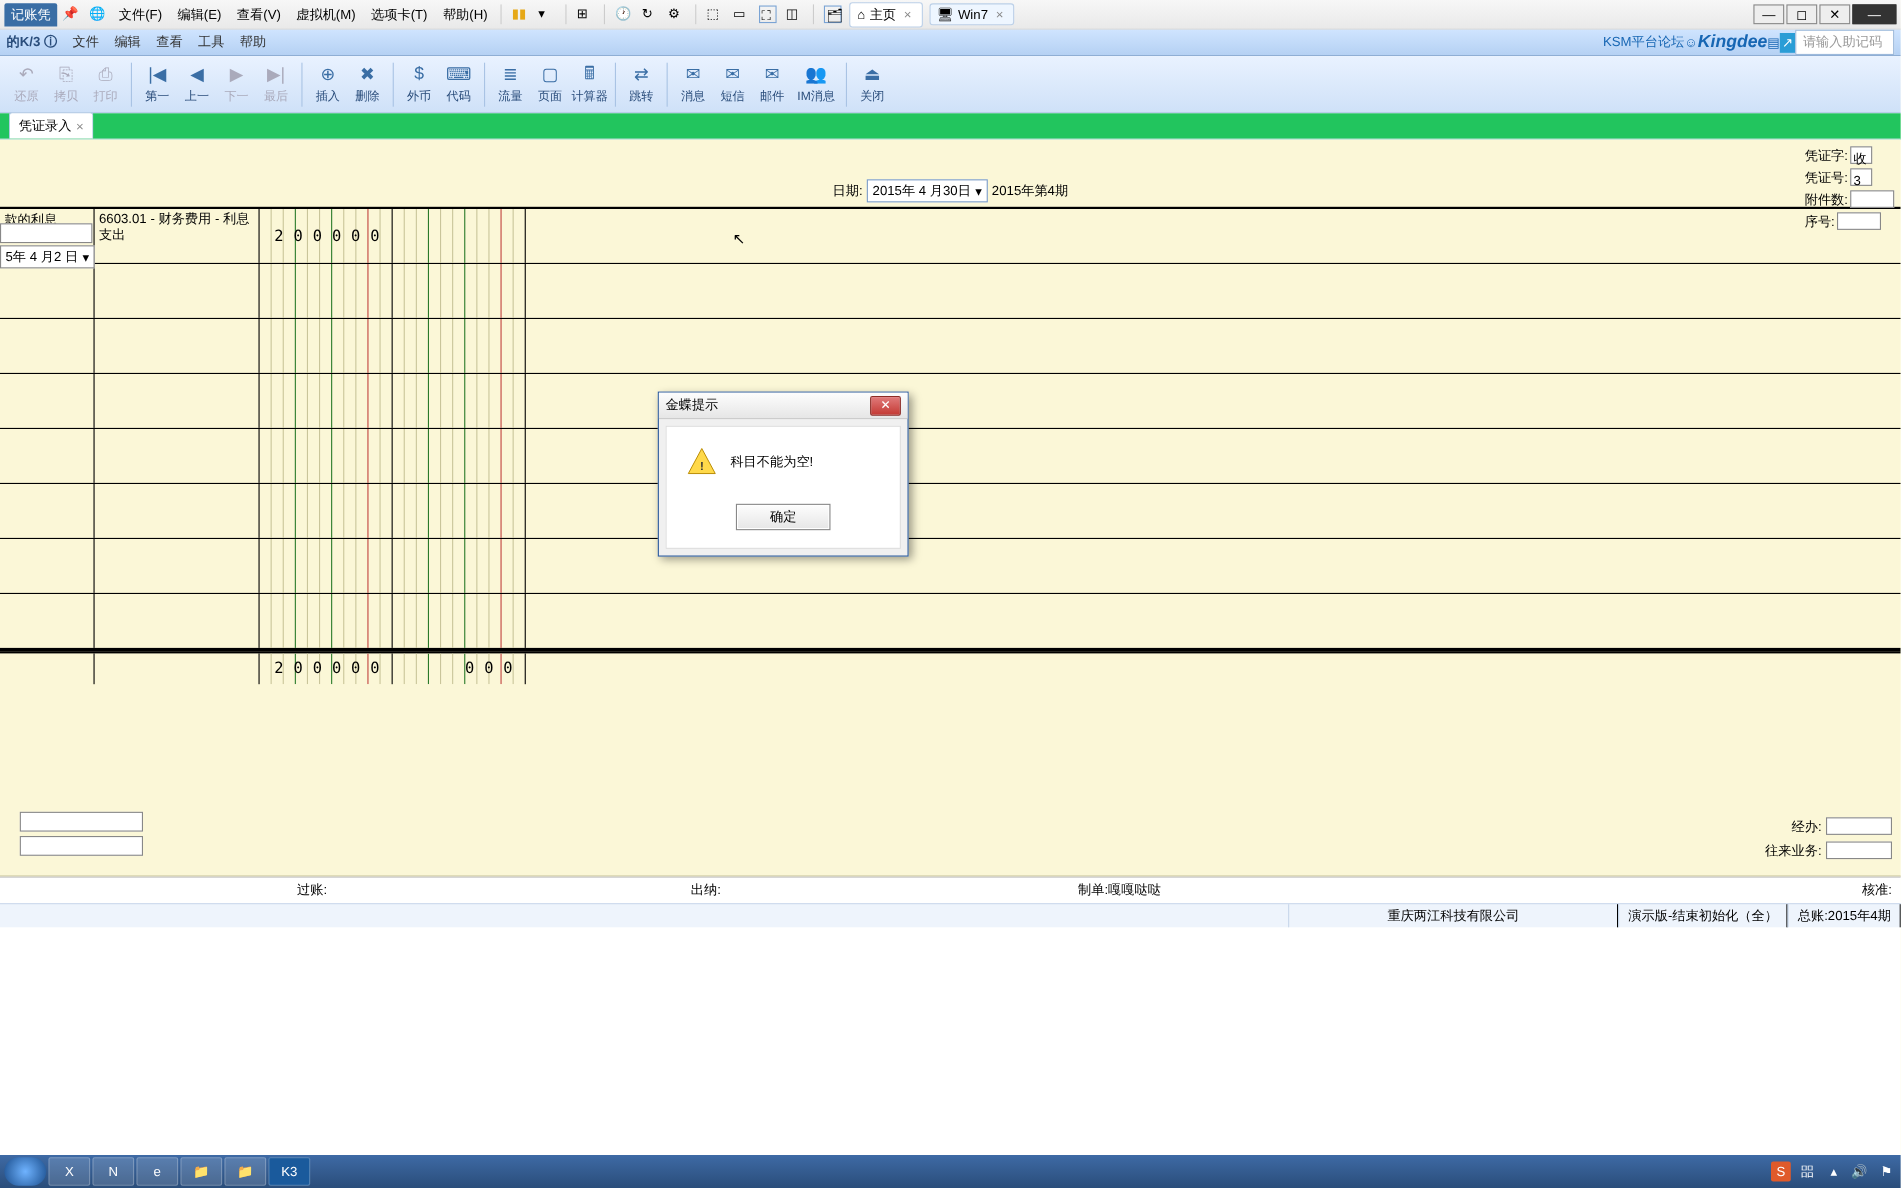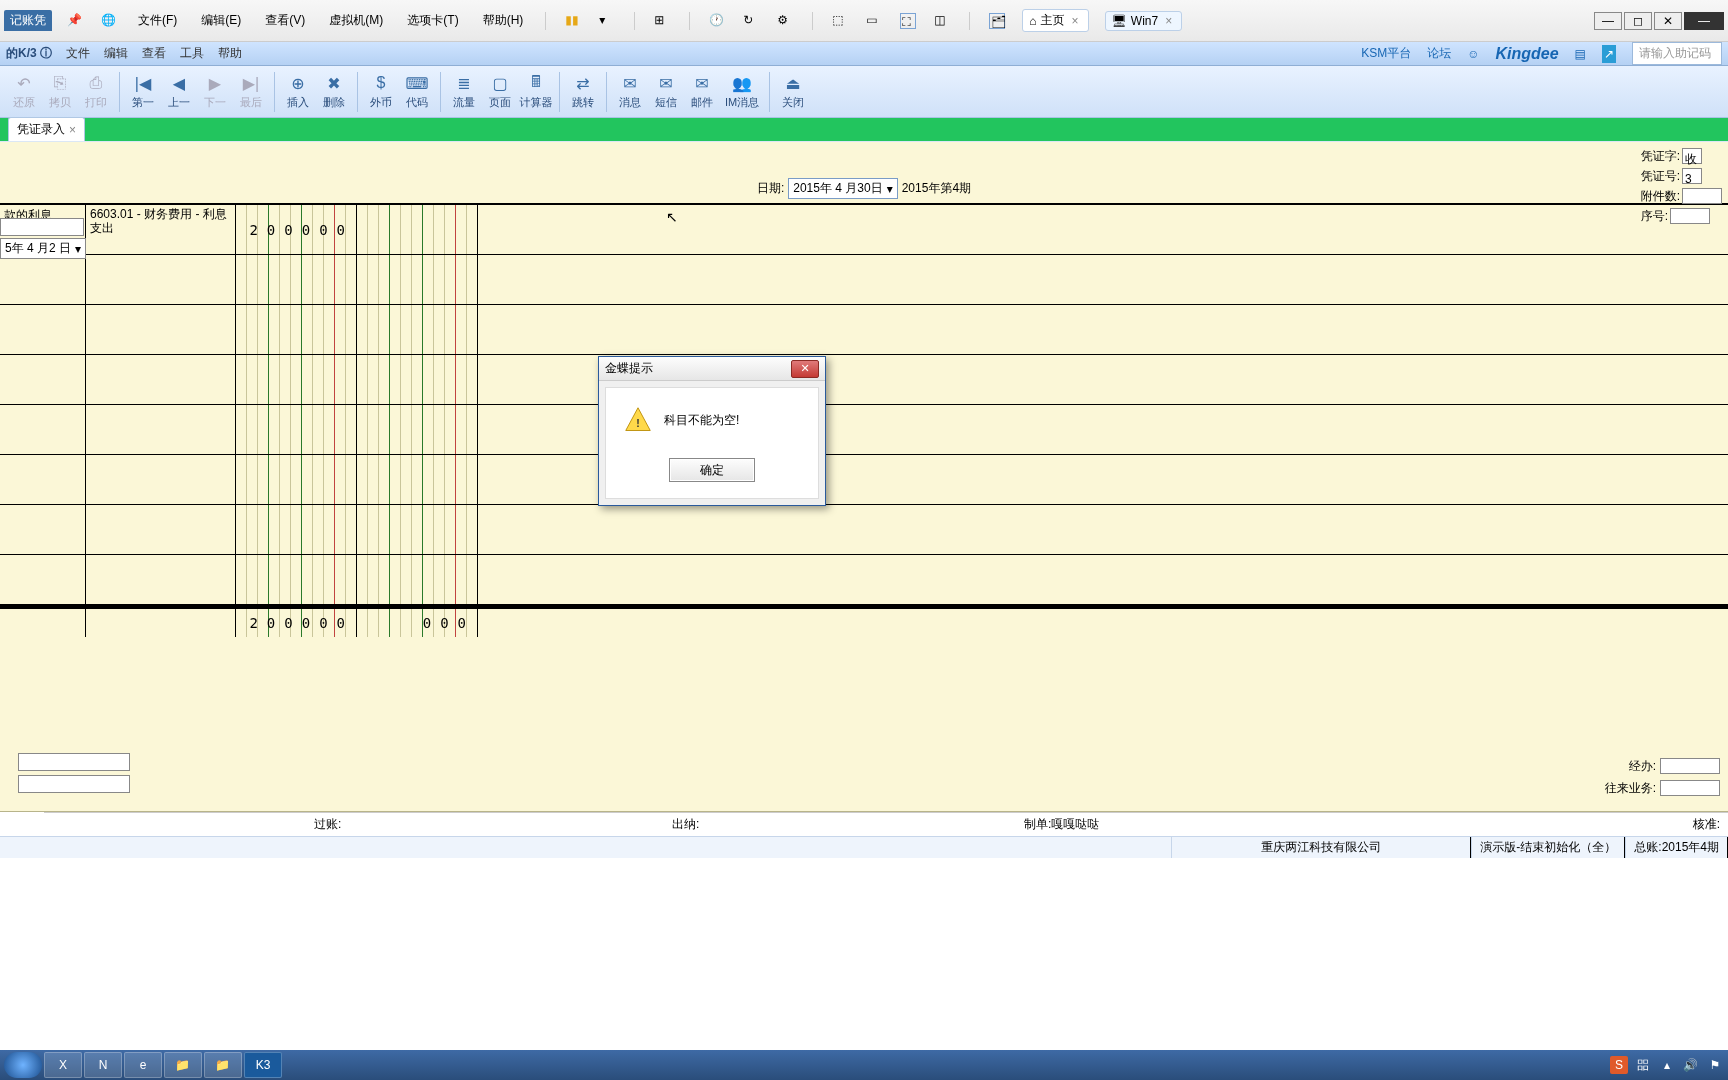--- a/index.html
+++ b/index.html
@@ -1,35 +1,35 @@
 <!DOCTYPE html>
 <html><head>
 <meta charset="utf-8">
 <style>
 * { margin: 0; padding: 0; box-sizing: border-box; font-family: "Microsoft YaHei", SimSun, Arial, sans-serif; font-size: 12px; }
 body { width: 1728px; height: 1080px; background: #fff; overflow: hidden; position: relative; }
 
 
-.vm-menubar { height: 42px; background: linear-gradient(#f7f7f7,#e9e9e9); border-bottom:1px solid #ccc; display:flex; align-items:center; padding:0 4px; gap:12px;}
+.vm-menubar { height: 27px; background: linear-gradient(#f7f7f7,#e9e9e9); border-bottom:1px solid #ccc; display:flex; align-items:center; padding:0 4px; gap:2px;}
 .vm-menubar .tab-stub{background:#3a6ea5;color:#fff;padding:2px 6px;border-radius:2px 2px 0 0;}
 .vm-menubar .ico{width:16px;height:16px;display:inline-block;margin:0 3px;}
 .vm-menubar .menu-item{padding:3px 6px;cursor:default;}
 .vm-menubar .spacer{flex:1;}
 .vm-menubar .sep{width:1px;height:18px;background:#ccc;margin:0 4px;}
 .vm-tab{display:flex;align-items:center;gap:4px;padding:2px 6px;border:1px solid #bcd0e8;background:#fff;border-radius:3px;margin:0 2px;}
 .vm-tab .x{color:#888;padding:0 3px;}
 .vm-win-ctrl{margin-left:auto;display:flex;gap:2px;}
 .vm-win-ctrl span{width:28px;height:18px;border:1px solid #888;display:flex;align-items:center;justify-content:center;background:#eee;}
 .vm-win-ctrl .cl{background:#333;color:#fff;border-color:#333;width:40px;}
 
 
 .app-menubar{height:24px;background:linear-gradient(#cfe4ff,#b5d1f3);border-bottom:1px solid #8faed4;display:flex;align-items:center;padding:0 6px;gap:14px;}
 .app-menubar .logo{font-weight:bold;color:#2a4d7b;}
 .app-menubar .menu-item{color:#333;cursor:default;}
-.app-menubar .right{margin-left:auto;display:flex;align-items:center;gap:16px;}
+.app-menubar .right{margin-left:auto;display:flex;align-items:center;gap:0;}
 .app-menubar .kingdee{color:#1766b3;font-weight:bold;font-style:italic;font-size:16px;}
 .app-menubar .search{border:1px solid #9cb9db;background:#fff;padding:2px 6px;color:#999;width:90px;}
 
 
 .toolbar{height:52px;background:linear-gradient(#e9f2ff,#cfe1f8);border-bottom:1px solid #a9c3e4;display:flex;align-items:center;padding:0 6px;}
 .tb-btn{display:flex;flex-direction:column;align-items:center;justify-content:center;width:34px;height:48px;margin:0 1px;cursor:default;}
 .tb-btn .glyph{width:20px;height:20px;display:flex;align-items:center;justify-content:center;font-size:16px;color:#3a6ea5;}
 .tb-btn .lbl{font-size:11px;color:#2a4d7b;margin-top:2px;white-space:nowrap;}
 .tb-btn.disabled .glyph,.tb-btn.disabled .lbl{color:#aab;}
 .tb-sep{width:1px;height:40px;background:#a9c3e4;margin:0 5px;}
@@ -73,21 +73,21 @@
 .grid-foot{display:flex;height:28px;border-top:1px solid #000;}
 .grid-foot .cell{border-right:1px solid #000;}
 
 .bottom-inputs{position:absolute;left:18px;bottom:18px;display:flex;flex-direction:column;gap:4px;}
 .bottom-inputs input{border:1px solid #888;background:#fff;width:112px;height:18px;}
 .bottom-right-labels{position:absolute;right:8px;bottom:12px;text-align:right;line-height:22px;}
 .bottom-right-labels .row{display:flex;align-items:center;justify-content:flex-end;gap:4px;}
 .bottom-right-labels input{border:1px solid #888;background:#fff;width:60px;height:16px;}
 
 
-.footer-row{height:22px;border-top:1px solid #ccc;background:#fff;display:flex;align-items:center;padding:0 8px;position:relative;margin-left:44px;}
+.footer-row{height:22px;border-top:1px solid #ccc;background:#fff;display:flex;align-items:center;padding:0 8px;position:relative;}
 .footer-row .seg{position:absolute;}
 .statusbar{height:22px;background:#eef4fc;border-top:1px solid #c7d6ea;display:flex;align-items:center;font-size:11px;}
 .statusbar .cell{border-left:1px solid #c7d6ea;padding:0 8px;height:100%;display:flex;align-items:center;}
 
 
 .taskbar{position:absolute;bottom:0;left:0;right:0;height:30px;background:linear-gradient(#3e6aa5,#2a4d7a);display:flex;align-items:center;padding:0 4px;gap:2px;}
 .taskbar .start{width:38px;height:26px;background:radial-gradient(circle at 50% 50%,#6fb3ff,#1a4d8c);border-radius:13px;}
 .taskbar .tb-item{width:38px;height:26px;background:rgba(255,255,255,0.15);border:1px solid rgba(255,255,255,0.25);border-radius:2px;display:flex;align-items:center;justify-content:center;color:#fff;}
 .taskbar .tray{margin-left:auto;display:flex;align-items:center;gap:6px;color:#fff;}
 .taskbar .tray .t{width:18px;height:18px;display:flex;align-items:center;justify-content:center;}

